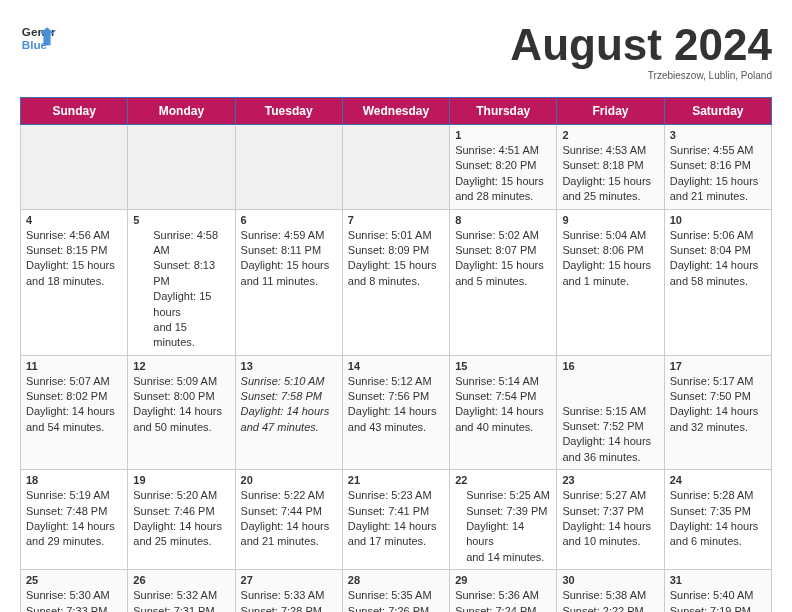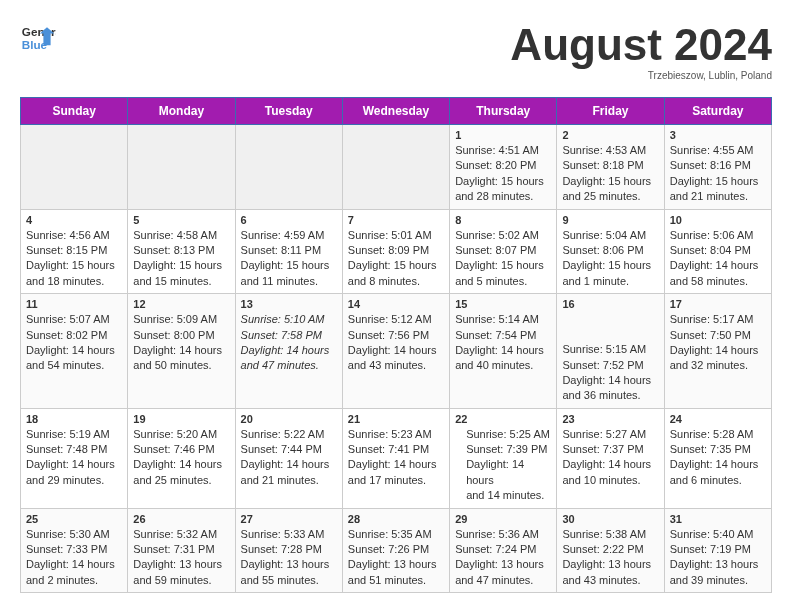--- a/index.html
+++ b/index.html
@@ -36,21 +36,21 @@
     .title-block h2 {
       font-size: 10px;
       font-weight: normal;
       color: #555;
     }
     table {
       width: 100%;
       border-collapse: collapse;
     }
     thead tr th {
-      background: #a21caf;
+      background: #be185d;
       color: #fff;
       font-size: 12px;
       font-weight: bold;
       padding: 6px 4px;
       text-align: center;
       border: 1px solid #3a6cb0;
     }
     tbody tr td {
       border: 1px solid #ccc;
       vertical-align: top;
@@ -143,21 +143,21 @@
       <tr>
         <td>
           <span class="day-number">4</span>
           <div class="day-info" style="white-space: pre-line;">Sunrise: 4:56 AM
 Sunset: 8:15 PM
 Daylight: 15 hours
 and 18 minutes.</div>
         </td>
         <td>
           <span class="day-number">5</span>
-          <div class="day-info" style="white-space: pre-line;">Sunrise: 4:58 AM
+          <div class="day-info" style="white-space: pre-line; margin-left: 20px;">Sunrise: 4:58 AM
 Sunset: 8:13 PM
 Daylight: 15 hours
 and 15 minutes.</div>
         </td>
         <td>
           <span class="day-number">6</span>
           <div class="day-info" style="white-space: pre-line;">Sunrise: 4:59 AM
 Sunset: 8:11 PM
 Daylight: 15 hours
 and 11 minutes.</div>

